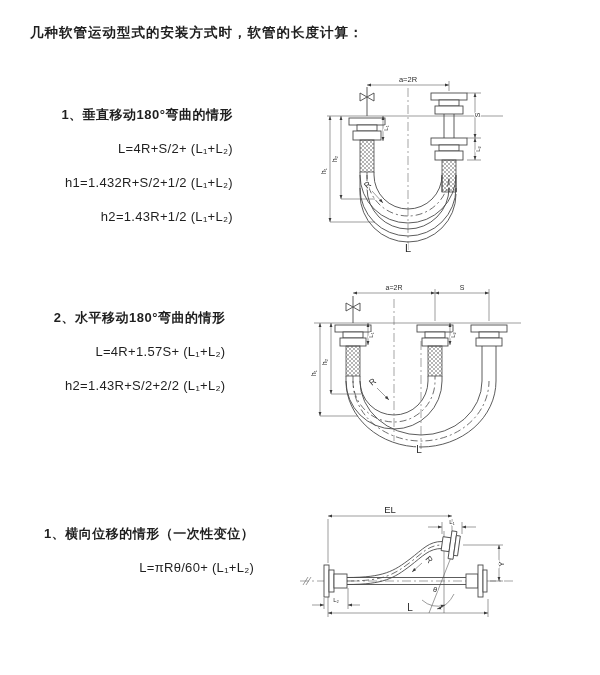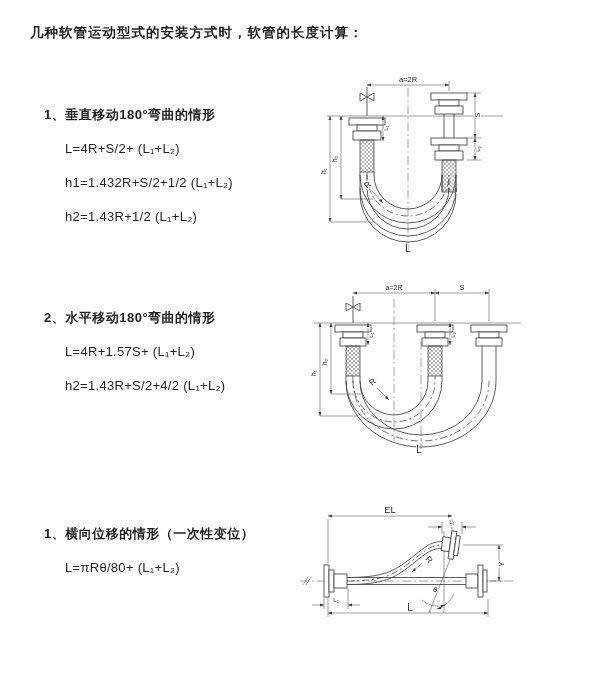--- a/index.html
+++ b/index.html
@@ -1,17 +1,17 @@
 <!DOCTYPE html>
 <html><head>
 <meta charset="utf-8">
 <style>
   html,body{margin:0;padding:0;background:#ffffff;}
   .page{position:relative;width:528px;height:675px;background:#ffffff;overflow:hidden;
-        font-family:"Liberation Sans","DejaVu Sans",sans-serif;color:#1f1f1f;}
+        font-family:"Liberation Sans","DejaVu Sans",sans-serif;color:#1f1f1f;text-align:right;}
   .doc-title{position:absolute;left:30px;top:24px;font-size:13.5px;font-weight:bold;letter-spacing:1px;}
   .sec{position:absolute;left:44px;}
   .sec-heading{font-size:13px;font-weight:bold;line-height:15px;letter-spacing:0.5px;margin-bottom:2px;}
   .formula{font-size:13px;line-height:14px;margin-top:20px;padding-left:21px;letter-spacing:0.3px;}
   .diag{position:absolute;}
   svg{display:block;overflow:visible;}
   svg text{paint-order:stroke;stroke:#ffffff;stroke-width:2px;fill:#2a2a2a;
            font-family:"Liberation Sans","DejaVu Sans",sans-serif;}
   .ln{stroke:#4a4a4a;stroke-width:0.9;fill:none;}
   .thin{stroke:#5a5a5a;stroke-width:0.6;fill:none;}
@@ -105,21 +105,21 @@
       <text x="23" y="101" font-size="6.5" transform="rotate(-90 23 101)" text-anchor="middle">h₁</text>
       <text x="34" y="89" font-size="6.5" transform="rotate(-90 34 89)" text-anchor="middle">h₂</text>
       <text x="64" y="119" font-size="8.5" transform="rotate(-40 64 119)">R</text>
       <text x="105" y="182" font-size="11" text-anchor="middle">L</text>
     </svg>
   </div>
 
   <div class="sec" style="top:310px;">
     <div class="sec-heading">2、水平移动180°弯曲的情形</div>
     <div class="formula">L=4R+1.57S+ (L₁+L₂)</div>
-    <div class="formula">h2=1.43R+S/2+4/2 (L₁+L₂)</div>
+    <div class="formula">h2=1.43R+S/2+2/2 (L₁+L₂)</div>
   </div>
 
   <div class="diag" style="left:306px;top:281px;">
     <svg width="292" height="175" viewBox="0 0 292 175">
       <line class="cl" x1="88" y1="18" x2="88" y2="160"></line>
       <line class="cl" x1="115" y1="60" x2="115" y2="168"></line>
 
       <line class="thin" x1="47" y1="12" x2="129" y2="12" marker-start="url(#ar)" marker-end="url(#ar)"></line>
       <line class="thin" x1="129" y1="12" x2="183" y2="12" marker-start="url(#ar)" marker-end="url(#ar)"></line>
       <line class="thin" x1="129" y1="8" x2="129" y2="40"></line>
@@ -174,21 +174,21 @@
       <text x="21" y="81" font-size="6.5" transform="rotate(-90 21 81)" text-anchor="middle">h₂</text>
       <text x="67" y="54" font-size="6" transform="rotate(-90 67 54)" text-anchor="middle">L₁</text>
       <text x="149" y="54" font-size="6" transform="rotate(-90 149 54)" text-anchor="middle">L₂</text>
       <text x="66" y="105" font-size="8.5" transform="rotate(-40 66 105)">R</text>
       <text x="113" y="172" font-size="10" text-anchor="middle">L</text>
     </svg>
   </div>
 
   <div class="sec" style="top:526px;">
     <div class="sec-heading">1、横向位移的情形（一次性变位）</div>
-    <div class="formula">L=πRθ/80+ (L₁+L₂)</div>
+    <div class="formula">L=πRθ/60+ (L₁+L₂)</div>
   </div>
 
   <div class="diag" style="left:296px;top:501px;">
     <svg width="302" height="145" viewBox="0 0 302 145">
       <line class="cl" x1="4" y1="80" x2="218" y2="80"></line>
       <path class="thin" d="M7,84 L12,76 M10,84 L15,76"></path>
 
       <line class="thin" x1="32" y1="15" x2="156" y2="15" marker-start="url(#ar)" marker-end="url(#ar)"></line>
       <line class="thin" x1="32" y1="18" x2="32" y2="62"></line>
       <line class="thin" x1="156" y1="18" x2="156" y2="34"></line>

